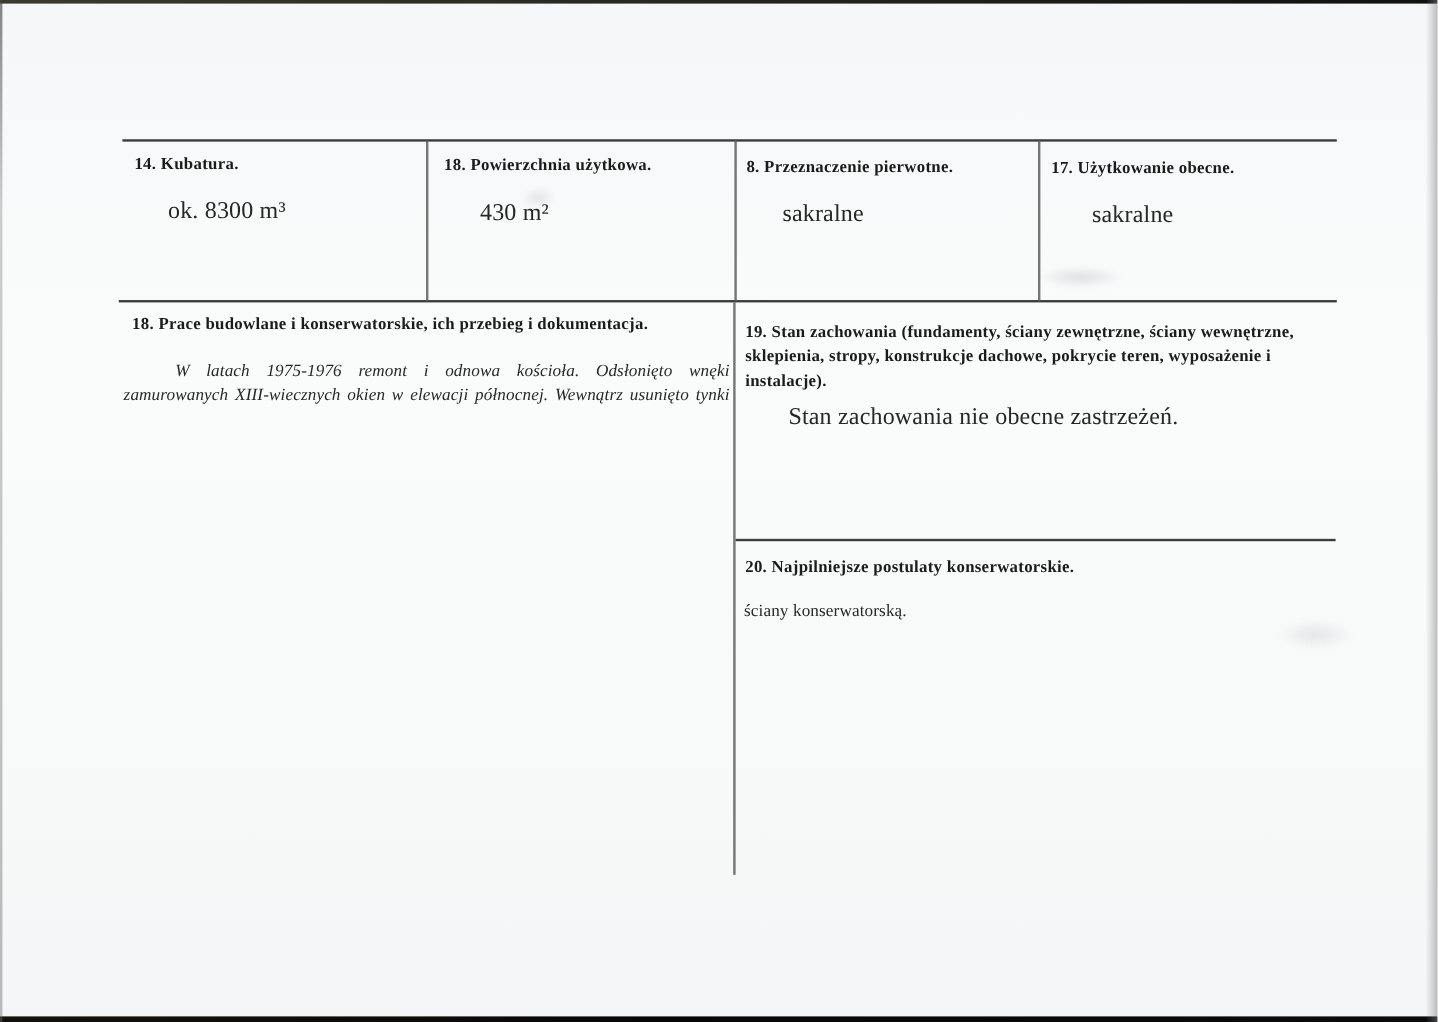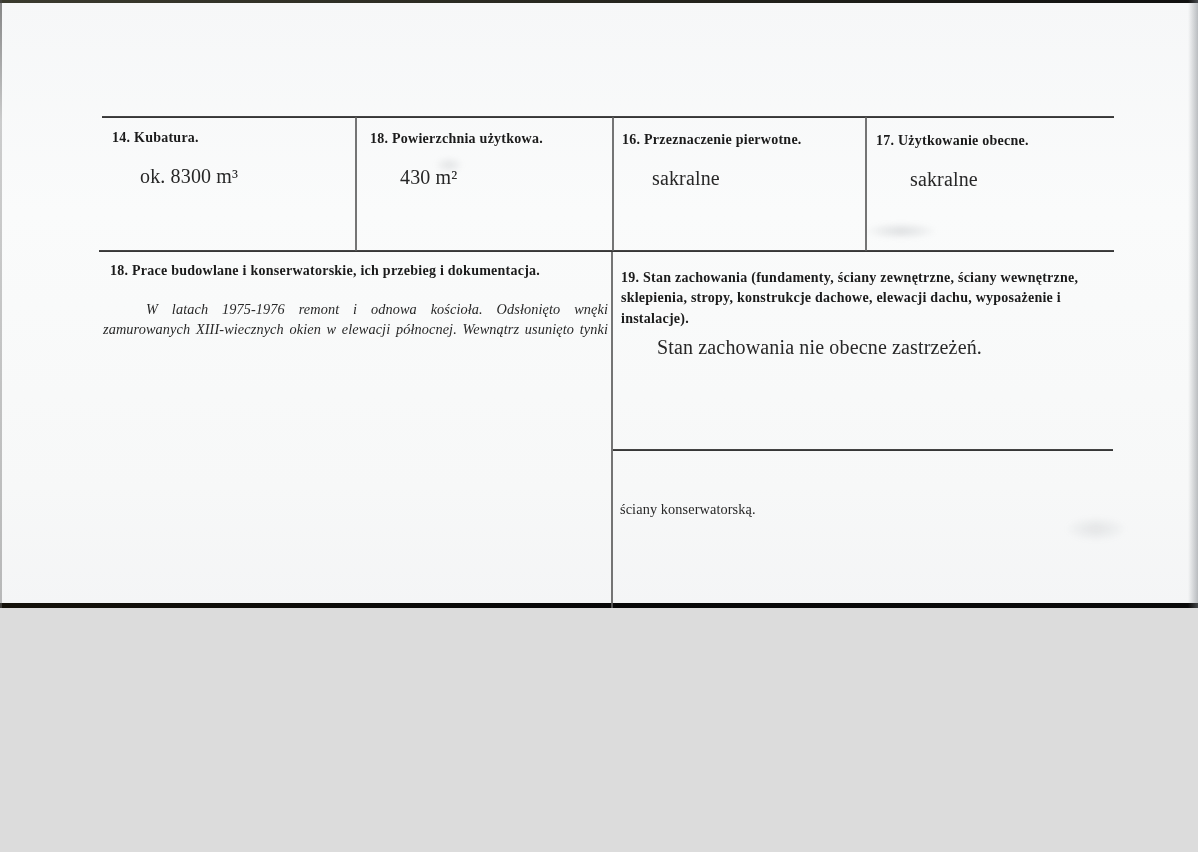--- a/index.html
+++ b/index.html
@@ -1,20 +1,20 @@
 <!DOCTYPE html>
 <html lang="pl"><head>
 <meta charset="utf-8">
 <title>Karta ewidencyjna — skan</title>
 <style>
   html, body { margin: 0; padding: 0; background: #dcdcdc; }
   .page {
     position: relative;
     width: 1198px;
-    height: 608px;
+    height: 852px;
     margin: 0;
     overflow: hidden;
     background: linear-gradient(180deg, #f6f7f8 0%, #fafbfb 35%, #f7f8f8 80%, #f4f5f6 100%);
     font-family: "Liberation Serif", "DejaVu Serif", serif;
     color: #262626;
   }
 
   
   .edge { position: absolute; pointer-events: none; }
   .edge-top    { left: 0; top: 0; width: 100%; height: 3px;
@@ -80,36 +80,37 @@
   <div class="rule v" style="left:612px; top:117px; height:134px"></div>
   <div class="rule v" style="left:865px; top:117px; height:134px"></div>
   <div class="rule v" style="left:611px; top:252px; height:477px"></div>
 
   <div class="label" style="left:112px; top:130px">14. Kubatura.</div>
   <div class="value" style="left:140px; top:165px">ok. 8300 m³</div>
 
   <div class="label" style="left:370px; top:131px">18. Powierzchnia użytkowa.</div>
   <div class="value" style="left:400px; top:166px">430 m²</div>
 
-  <div class="label" style="left:622px; top:132px">16. Przeznaczenie pierwotne.</div>
+  <div class="label" style="left:622px; top:132px">8. Przeznaczenie pierwotne.</div>
   <div class="value" style="left:652px; top:167px">sakralne</div>
 
   <div class="label" style="left:876px; top:133px">17. Użytkowanie obecne.</div>
   <div class="value" style="left:910px; top:168px">sakralne</div>
 
   <div class="label" style="left:110px; top:263px">18. Prace budowlane i konserwatorskie, ich przebieg i dokumentacja.</div>
   <div class="para" style="left:103px; top:299px; width:505px">
     <div class="jline indent">W latach 1975-1976 remont i odnowa kościoła. Odsłonięto wnęki</div>
     <div class="jline">zamurowanych XIII-wiecznych okien w elewacji północnej. Wewnątrz usunięto tynki</div>
   </div>
 
   <div class="heading-block" style="left:621px; top:268px; width:470px">
     <div class="lline">19. Stan zachowania (fundamenty, ściany zewnętrzne, ściany wewnętrzne,</div>
-    <div class="lline">sklepienia, stropy, konstrukcje dachowe, elewacji dachu, wyposażenie i</div>
+    <div class="lline">sklepienia, stropy, konstrukcje dachowe, pokrycie teren, wyposażenie i</div>
     <div class="lline">instalacje).</div>
   </div>
   <div class="value" style="left:657px; top:336px">Stan zachowania nie obecne zastrzeżeń.</div>
 
+  <div class="label" style="left:621px; top:466px">20. Najpilniejsze postulaty konserwatorskie.</div>
   <div class="para" style="left:620px; top:499px; width:468px">
     <div class="lline">ściany konserwatorską.</div>
   </div>
 
 </div>
 
 </body></html>

